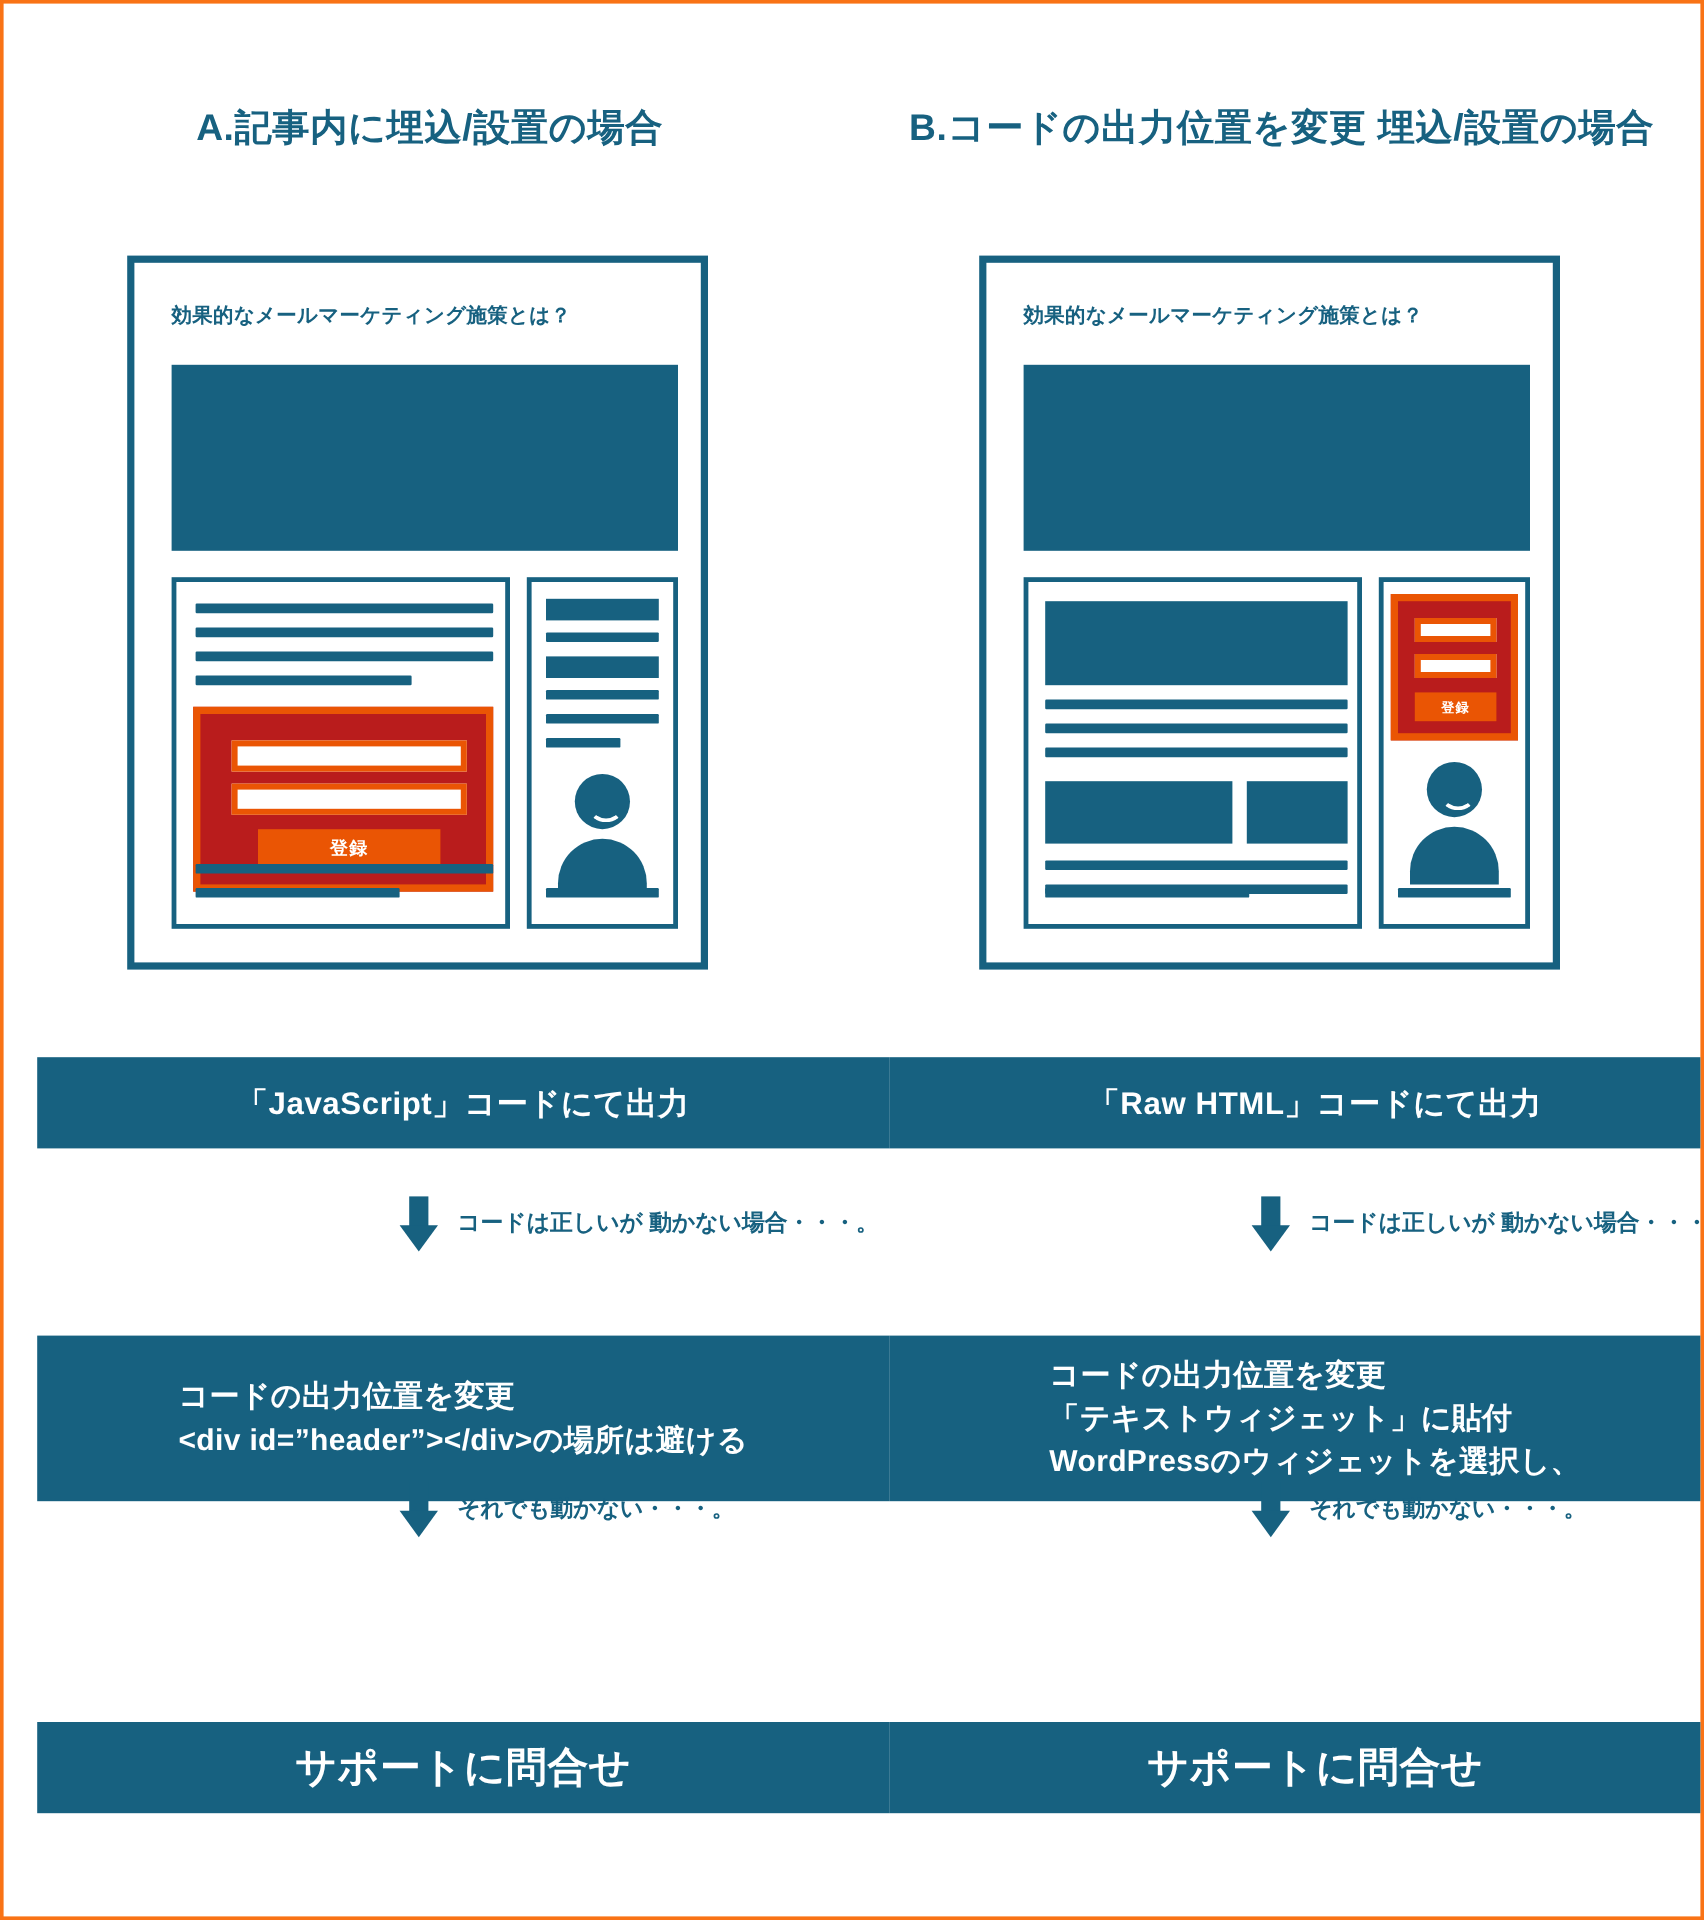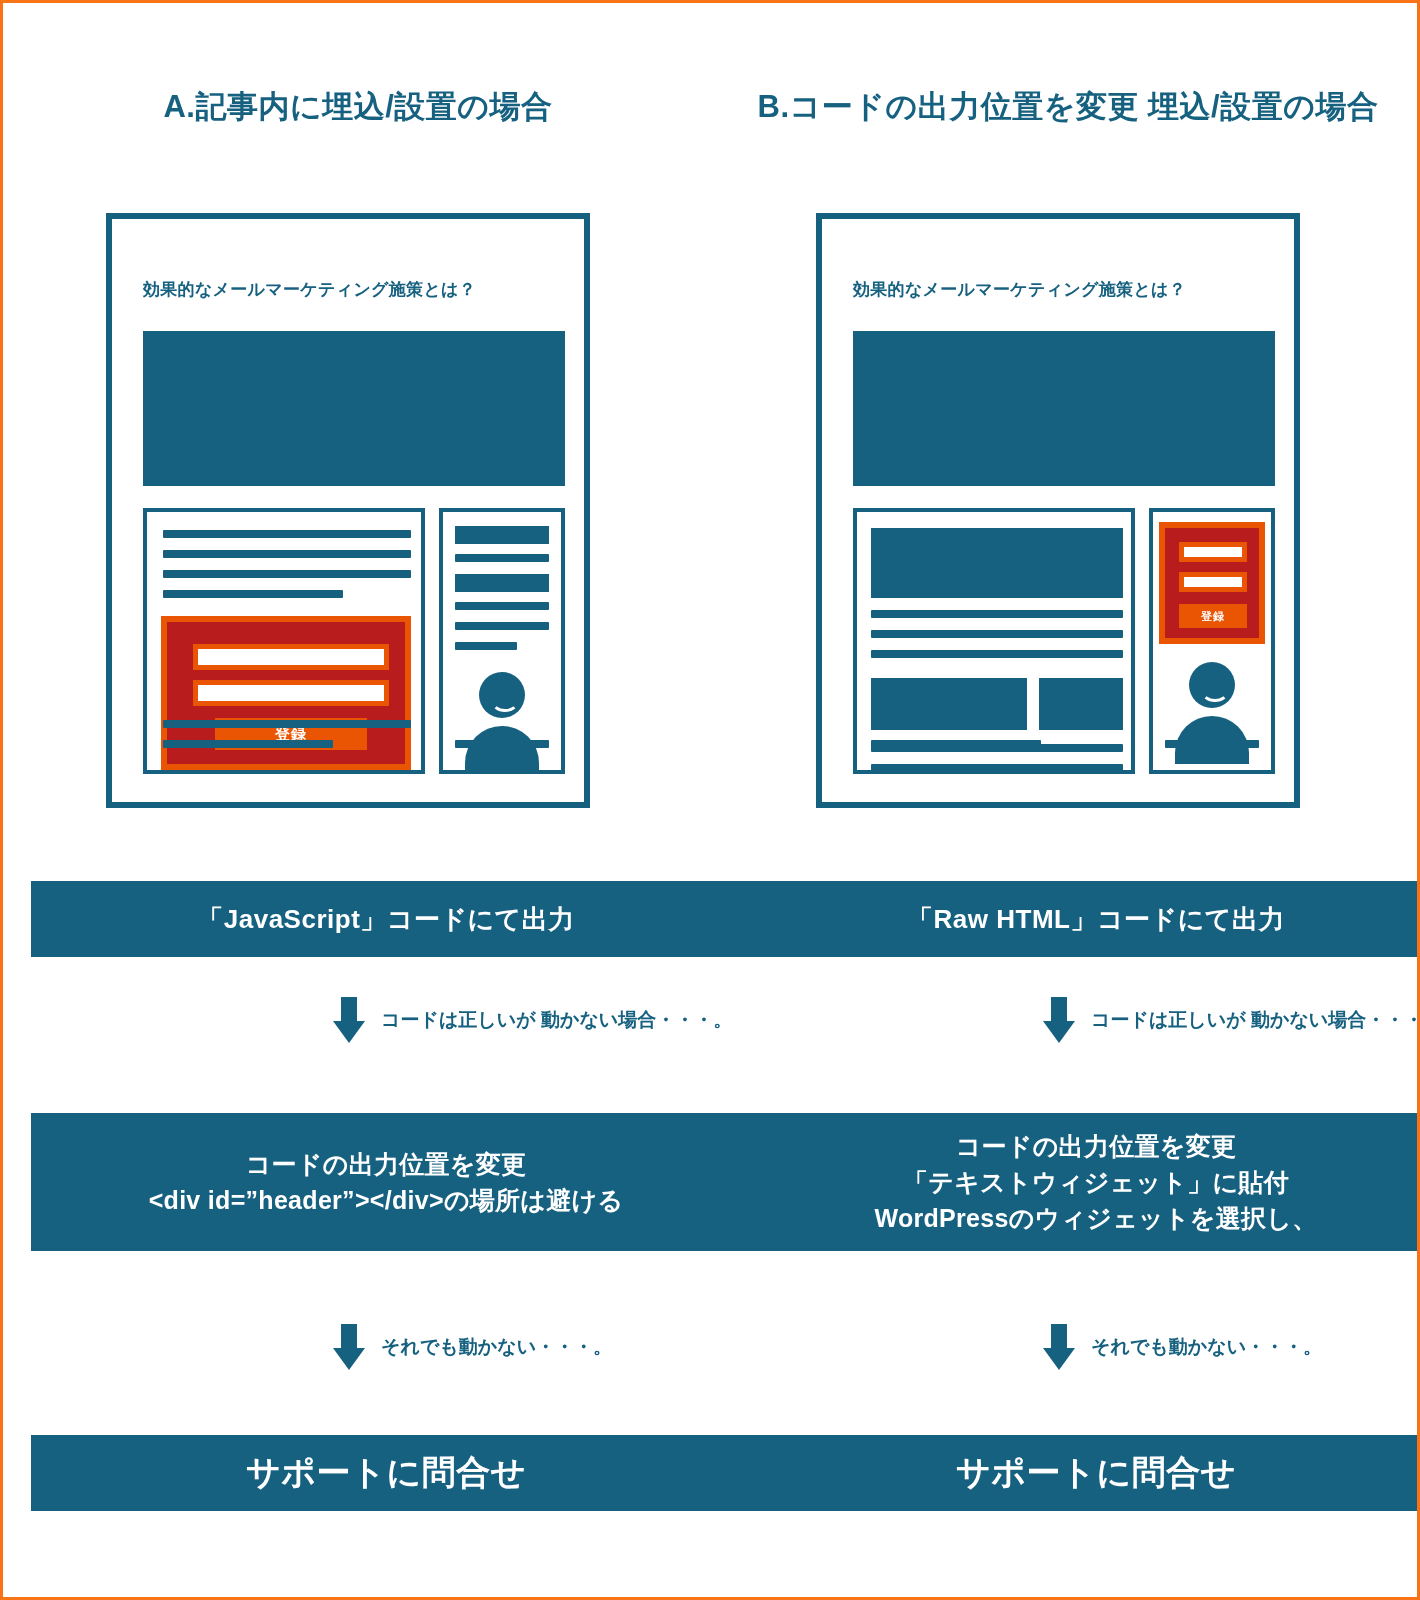--- a/index.html
+++ b/index.html
@@ -60,21 +60,20 @@
     left: 103px;
     width: 484px;
     height: 595px;
     box-sizing: border-box;
     border: 6px solid #176180;
     background: #ffffff;
   }
   .mock-inner {
     position: absolute;
     inset: 0;
-    margin-top: 27px;
   }
   .mock-title {
     position: absolute;
     top: 32px;
     left: 31px;
     font-size: 17px;
     font-weight: bold;
     color: #176180;
     letter-spacing: 0.3px;
     white-space: nowrap;
@@ -173,21 +172,20 @@
   
   .bar {
     position: absolute;
     left: 28px;
     width: 710px;
     background: #176180;
     color: #ffffff;
     display: flex;
     align-items: center;
     justify-content: center;
-    text-align: center;
     font-weight: bold;
     box-sizing: border-box;
   }
   .bar-1 {
     top: 878px;
     height: 76px;
     font-size: 26px;
     letter-spacing: 0.5px;
   }
   .bar-2 {
@@ -208,21 +206,21 @@
   }
 
   
   .arrow-group {
     position: absolute;
     display: flex;
     align-items: center;
     gap: 16px;
   }
   .arrow-group.g1 { top: 994px; left: 330px; }
-  .arrow-group.g2 { top: 1321px; left: 330px; }
+  .arrow-group.g2 { top: 1232px; left: 330px; }
   .arrow {
     width: 32px;
     height: 46px;
     position: relative;
     flex: 0 0 auto;
   }
   .arrow .stem {
     position: absolute;
     left: 8px;
     top: 0;

